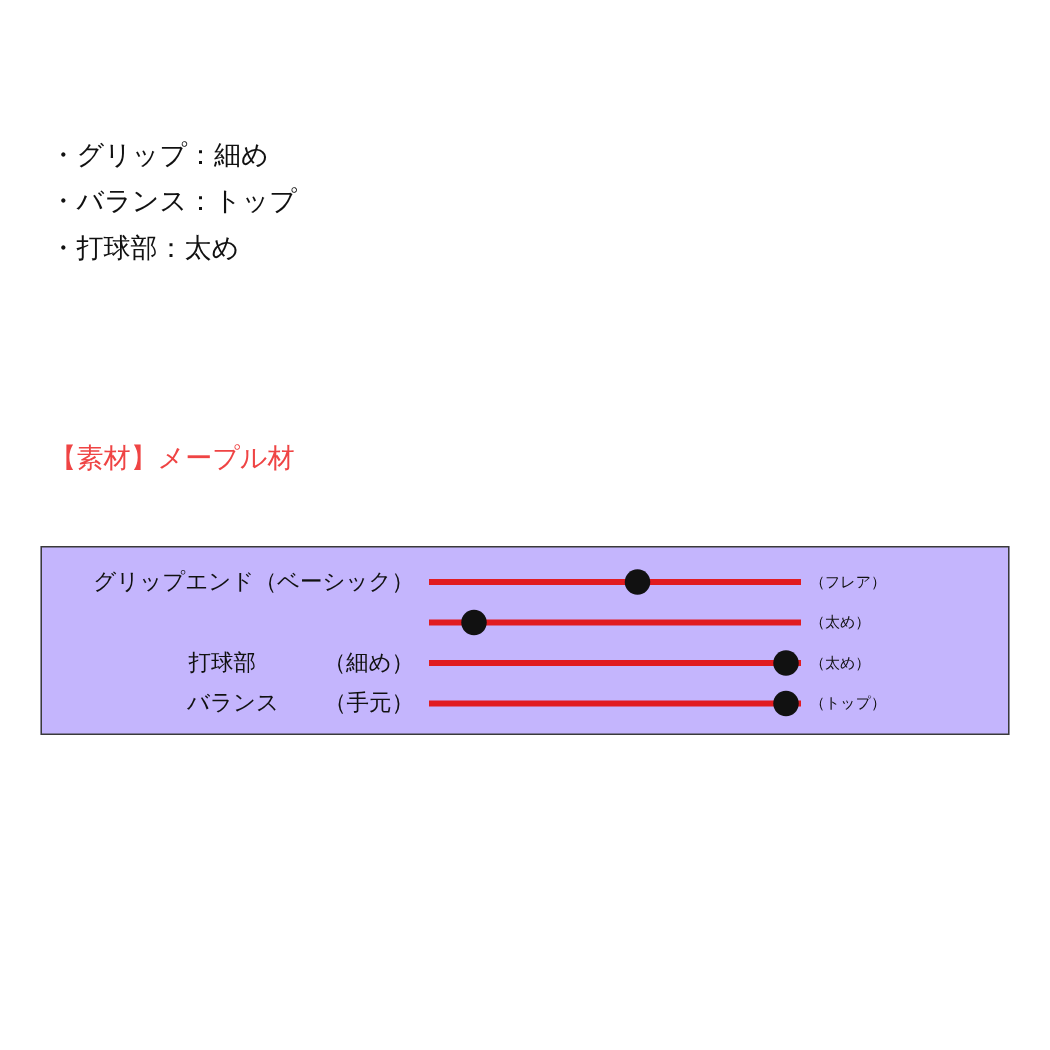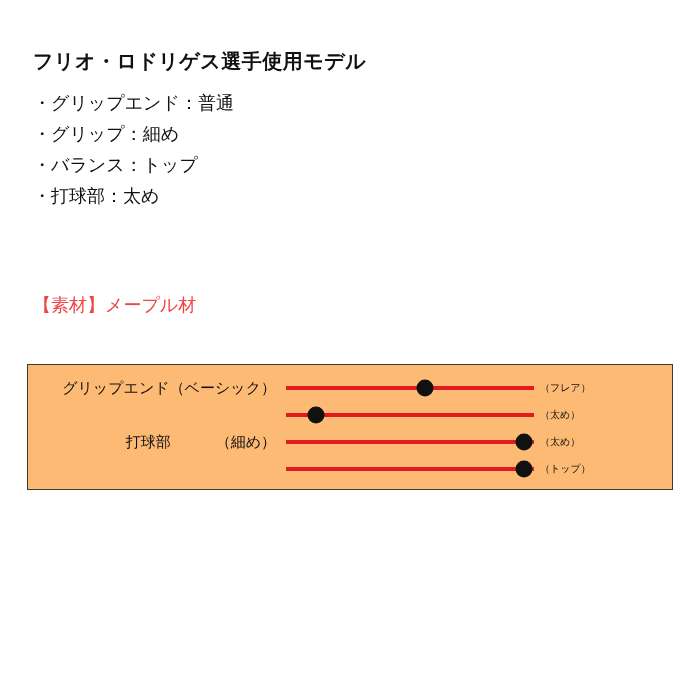--- a/index.html
+++ b/index.html
@@ -53,21 +53,21 @@
     white-space: nowrap;
   }
   .chart-box {
     position: absolute;
     left: 27px;
     top: 364px;
     width: 646px;
     height: 126px;
     border: 1px solid #3a3a3a;
     box-sizing: border-box;
-    background: #fdba74;
+    background: #c4b5fd;
   }
   .chart-rows {
     position: absolute;
     left: 0;
     top: 9px;
     width: 100%;
   }
   .chart-row {
     position: relative;
     height: 27px;
@@ -123,24 +123,22 @@
     border-radius: 50%;
     background: #111111;
     transform: translate(-50%, -50%);
   }
 </style>
 </head>
 <body>
 
 <div class="page">
 
-  <div class="title">フリオ・ロドリゲス選手使用モデル</div>
 
   <div class="spec-list">
-    <div class="spec-item">・グリップエンド：普通</div>
     <div class="spec-item">・グリップ：細め</div>
     <div class="spec-item">・バランス：トップ</div>
     <div class="spec-item">・打球部：太め</div>
   </div>
 
   <div class="material">【素材】メープル材</div>
 
   <div class="chart-box">
     <div class="chart-rows">
 
@@ -168,20 +166,23 @@
           <span class="row-left-label">打球部　　　（細め）</span>
         </div>
         <div class="track-area">
           <div class="track" style="background: rgb(225, 27, 32);"></div>
           <div class="marker" style="left: 96%; background: rgb(17, 17, 17);"></div>
         </div>
         <span class="row-right-label">（太め）</span>
       </div>
 
       <div class="chart-row">
+        <div class="left-label-wrap">
+          <span class="row-left-label">バランス　　（手元）</span>
+        </div>
         <div class="track-area">
           <div class="track" style="background: rgb(225, 27, 32);"></div>
           <div class="marker" style="left: 96%; background: rgb(17, 17, 17);"></div>
         </div>
         <span class="row-right-label">（トップ）</span>
       </div>
 
     </div>
   </div>
 

